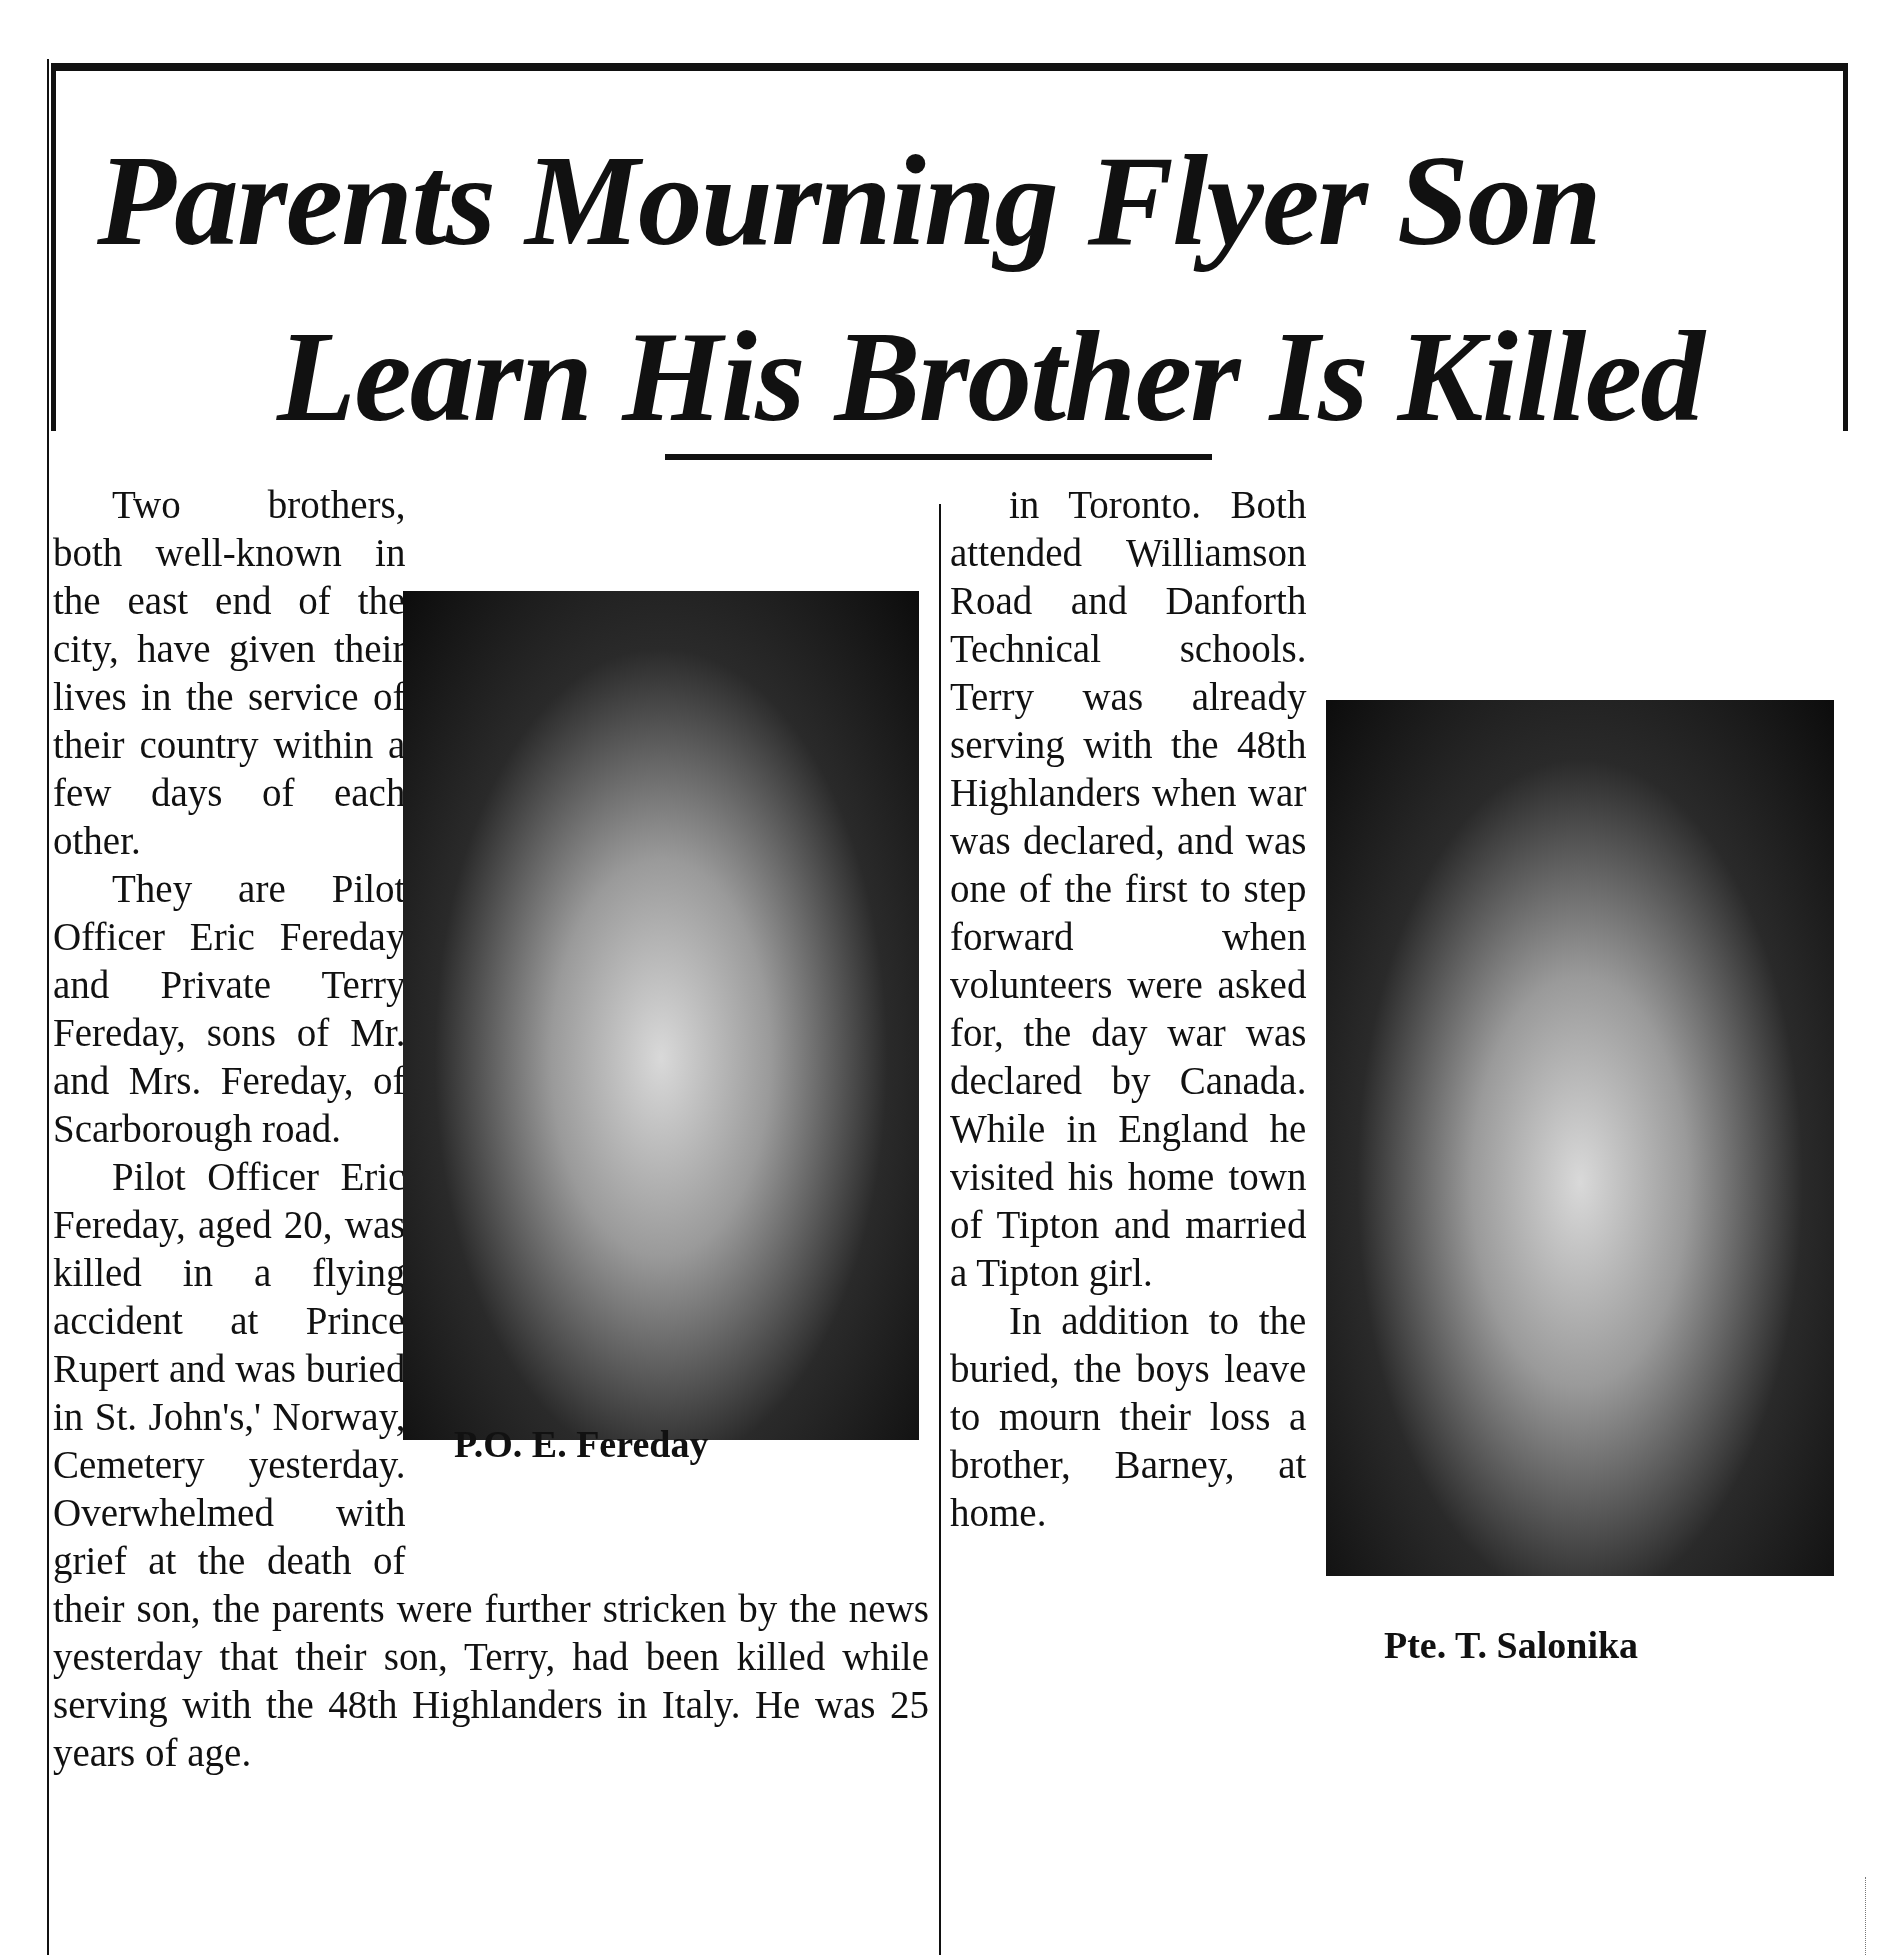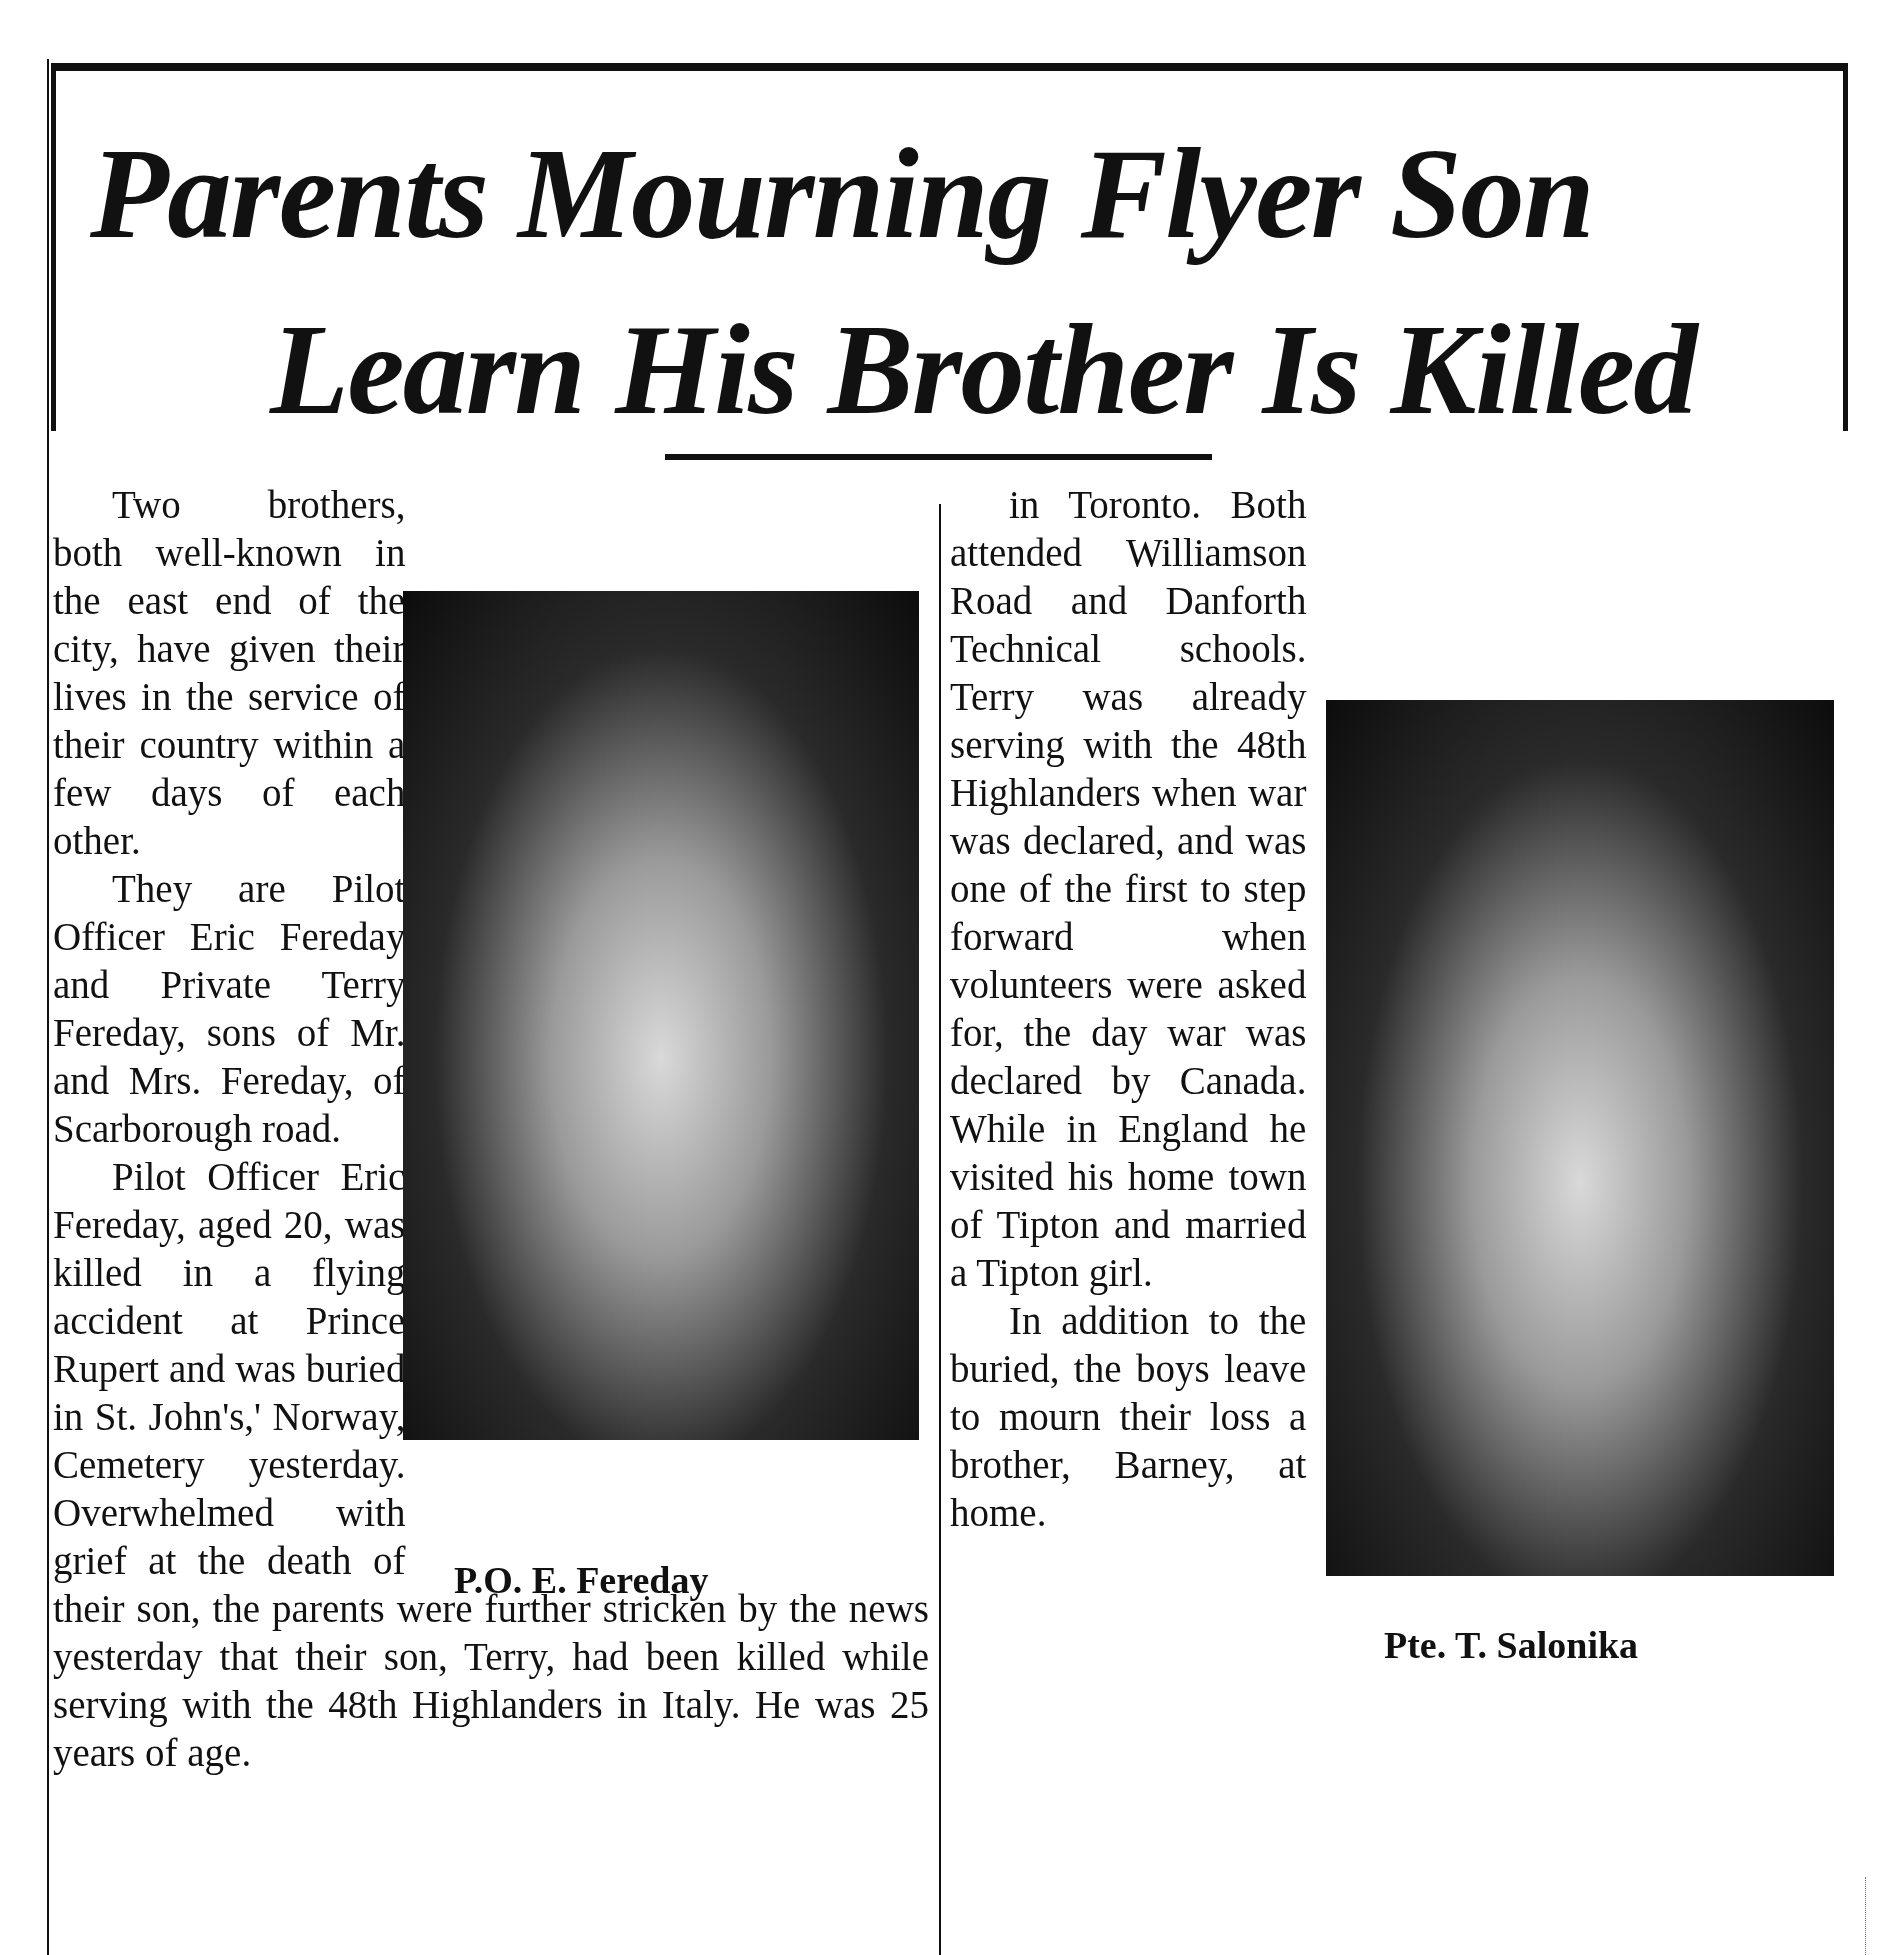--- a/index.html
+++ b/index.html
@@ -13,31 +13,31 @@
   .col p{margin:0;text-indent:59px;}
   .col-left{left:53px;top:481px;width:876px;}
   .col-right{left:950px;top:481px;width:888px;}
   .col-divider{position:absolute;left:939px;top:504px;width:2px;height:1611px;background:#111;}
   .photo{position:absolute;background:radial-gradient(ellipse at 50% 55%,#d9d9d9 0%,#9a9a9a 30%,#2a2a2a 62%,#0c0c0c 100%);}
   .photo-eric{left:403px;top:591px;width:516px;height:849px;}
   .photo-terry{left:1326px;top:700px;width:508px;height:876px;}
   .float-l{float:right;width:508px;height:1001px;margin-left:15.6px;}
   .float-r{float:right;width:516px;height:997px;margin-left:15.6px;}
   .caption{position:absolute;font-family:"Liberation Serif",serif;font-weight:bold;font-size:38px;}
-  .cap-eric{left:454px;top:1558px;}
+  .cap-eric{left:454px;top:1422px;}
   .cap-terry{left:1384px;top:1623px;}
   .scan-marks{position:absolute;right:7.8px;top:1877px;width:3.1px;height:196px;border-left:1.6px dotted #777;}
 </style>
 </head>
 <body>
 
 <div class="frame"></div>
 <div class="head-box"></div>
 
-<h1 class="headline" style="margin:0;">
+<h1 class="headline" style="margin:7px;">
   <span>Parents Mourning Flyer Son</span>
   <span class="l2">Learn His Brother Is Killed</span>
 </h1>
 
 <div class="rule-short"></div>
 
 <div class="col col-left">
     <div class="float-l" style="margin-top: 98px;"></div>
     <p>Two brothers, both well-known in the east end of the city, have given their lives in the service of their country within a few days of each other.</p>
     <p>They are Pilot Officer Eric Fereday and Private Terry Fereday, sons of Mr. and Mrs. Fereday, of Scarborough road.</p>

